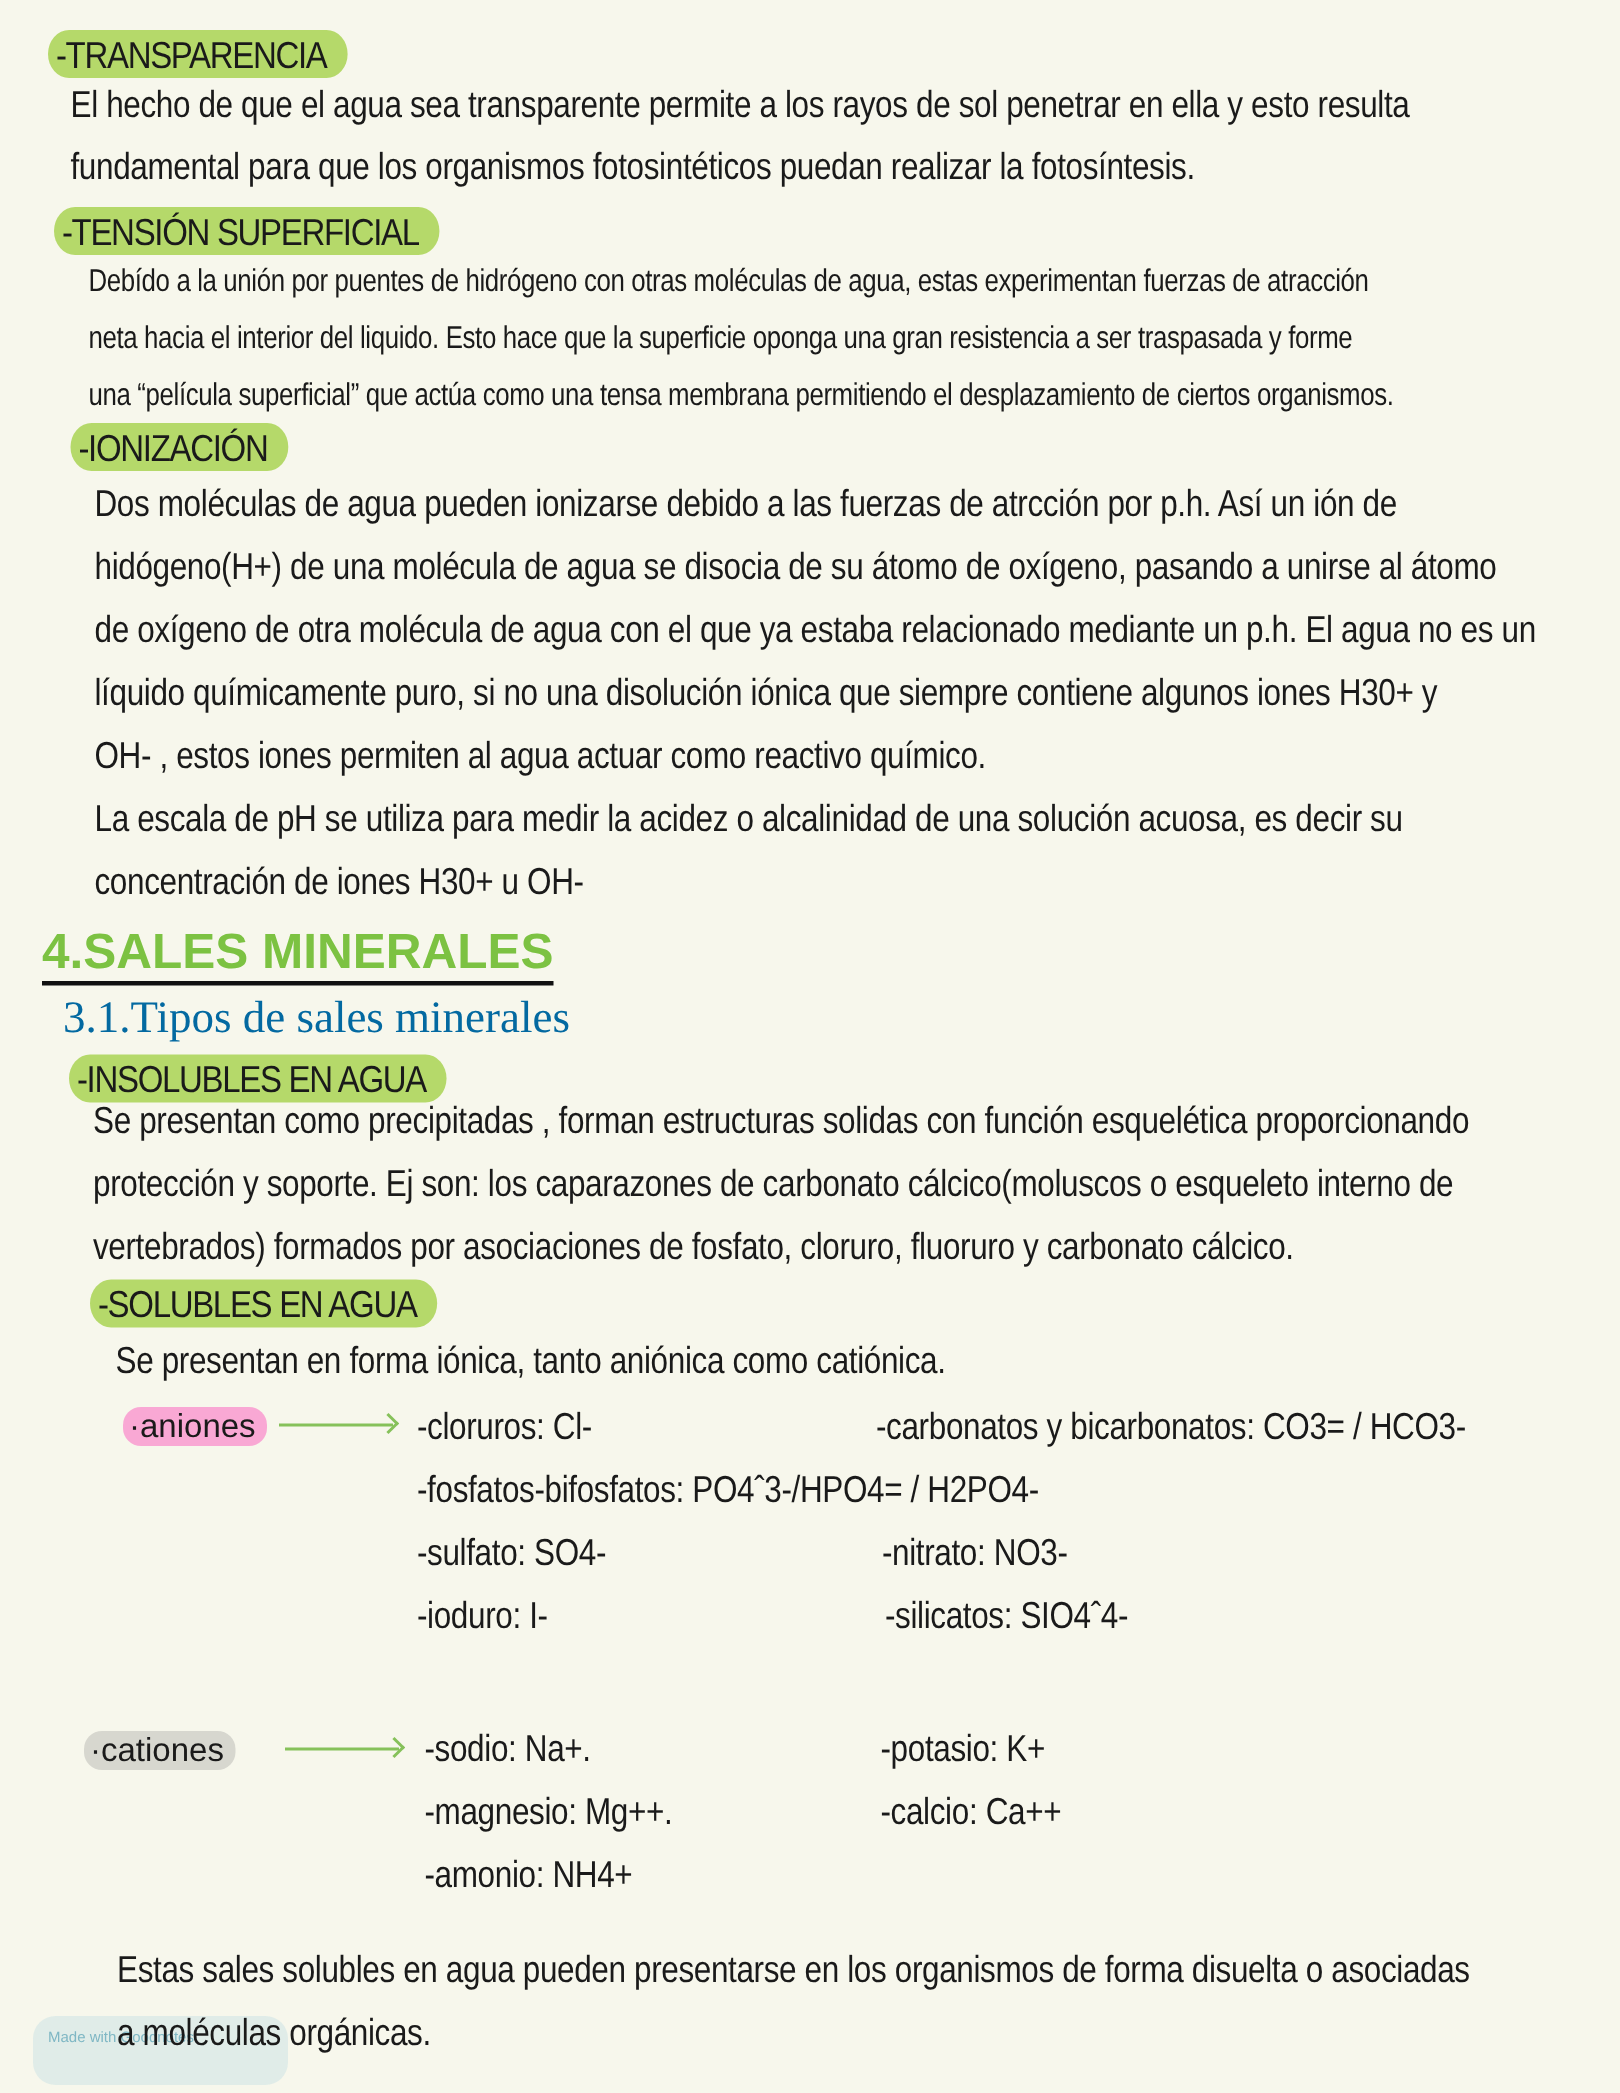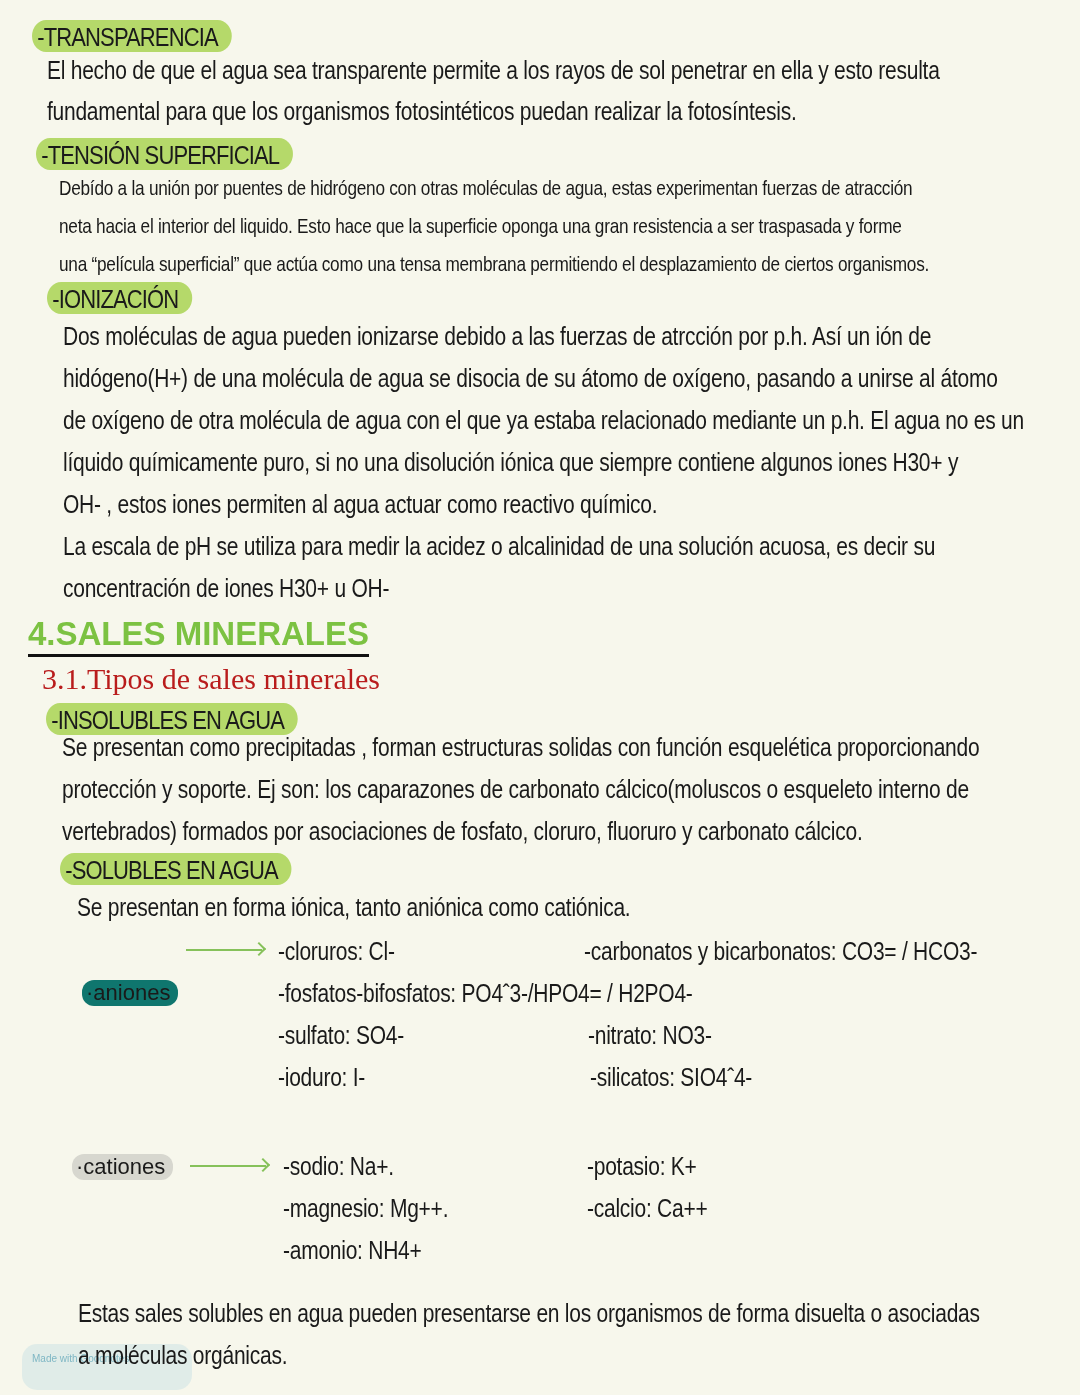--- a/index.html
+++ b/index.html
@@ -46,21 +46,21 @@
       border-bottom: 3px solid #111;
       line-height: 40px;
       padding-bottom: 0px;
     }
     .h-sub {
       position: absolute;
       left: 42px;
       top: 662px;
       font-family: "Liberation Serif", serif;
       font-size: 30px;
-      color: #b91c1c;
+      color: #0369a1;
       white-space: nowrap;
     }
     .gray-pill {
       position: absolute;
       background: #d7d7cf;
       border-radius: 12px;
       padding: 0 8px 0 4px;
       height: 26px;
       line-height: 26px;
       font-size: 22px;
@@ -122,31 +122,31 @@
 <div class="h-sub">3.1.Tipos de sales minerales</div>
 
 <div class="pill" style="left:46px; top:703px;">-INSOLUBLES EN AGUA</div>
 <div class="line t-large" style="left:62px; top:733px; transform:scaleX(0.84);">Se presentan como precipitadas , forman estructuras solidas con función esquelética proporcionando</div>
 <div class="line t-large" style="left:62px; top:775px; transform:scaleX(0.84);">protección y soporte. Ej son: los caparazones de carbonato cálcico(moluscos o esqueleto interno de</div>
 <div class="line t-large" style="left:62px; top:817px; transform:scaleX(0.84);">vertebrados) formados por asociaciones de fosfato, cloruro, fluoruro y carbonato cálcico.</div>
 
 <div class="pill" style="left:60px; top:853px;">-SOLUBLES EN AGUA</div>
 <div class="line t-large" style="left:77px; top:893px; transform:scaleX(0.84);">Se presentan en forma iónica, tanto aniónica como catiónica.</div>
 
-<div class="gray-pill" style="left:82px; top:938px; background:#0f766e;margin-top:42px;">·aniones</div>
+<div class="gray-pill" style="left:82px; top:938px; background:#f9a8d4;">·aniones</div>
 <div class="arrow" style="left:186px; top:949px; width:76px;"></div>
 <div class="line t-large" style="left:278px; top:937px; transform:scaleX(0.84);">-cloruros: Cl-</div>
 <div class="line t-large" style="left:278px; top:979px; transform:scaleX(0.84);">-fosfatos-bifosfatos: PO4ˆ3-/HPO4= / H2PO4-</div>
 <div class="line t-large" style="left:278px; top:1021px; transform:scaleX(0.84);">-sulfato: SO4-</div>
 <div class="line t-large" style="left:278px; top:1063px; transform:scaleX(0.84);">-ioduro: I-</div>
 <div class="line t-large" style="left:584px; top:937px; transform:scaleX(0.84);">-carbonatos y bicarbonatos: CO3= / HCO3-</div>
 <div class="line t-large" style="left:588px; top:1021px; transform:scaleX(0.84);">-nitrato: NO3-</div>
 <div class="line t-large" style="left:590px; top:1063px; transform:scaleX(0.84);">-silicatos: SIO4ˆ4-</div>
 
-<div class="gray-pill" style="left:72px; top:1154px;">·cationes</div>
+<div class="gray-pill" style="left:56px; top:1154px;">·cationes</div>
 <div class="arrow" style="left:190px; top:1165px; width:76px;"></div>
 <div class="line t-large" style="left:283px; top:1152px; transform:scaleX(0.84);">-sodio: Na+.</div>
 <div class="line t-large" style="left:283px; top:1194px; transform:scaleX(0.84);">-magnesio: Mg++.</div>
 <div class="line t-large" style="left:283px; top:1236px; transform:scaleX(0.84);">-amonio: NH4+</div>
 <div class="line t-large" style="left:587px; top:1152px; transform:scaleX(0.84);">-potasio: K+</div>
 <div class="line t-large" style="left:587px; top:1194px; transform:scaleX(0.84);">-calcio: Ca++</div>
 
 <div class="line t-large" style="left:78px; top:1299px; transform:scaleX(0.84);">Estas sales solubles en agua pueden presentarse en los organismos de forma disuelta o asociadas</div>
 <div class="watermark">Made with Goodnotes</div>
 <div class="line t-large" style="left:78px; top:1341px; transform:scaleX(0.84);">a moléculas orgánicas.</div>

